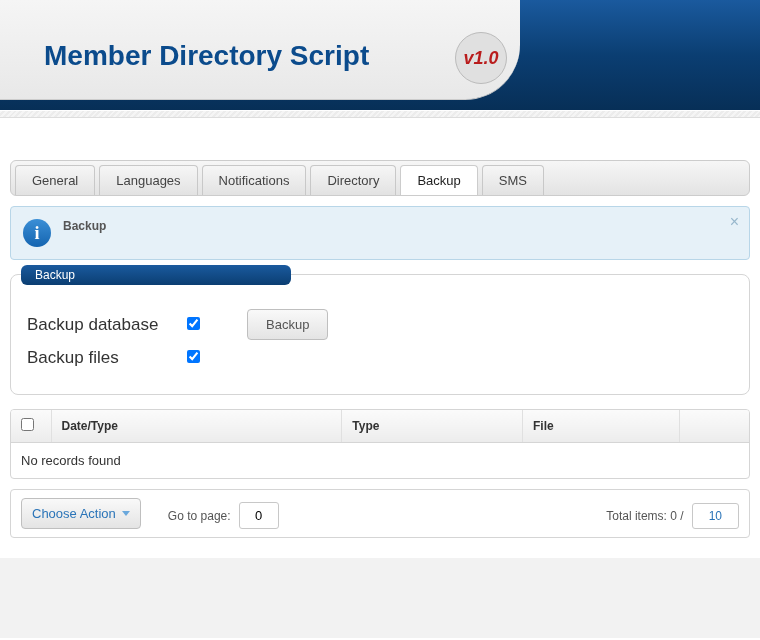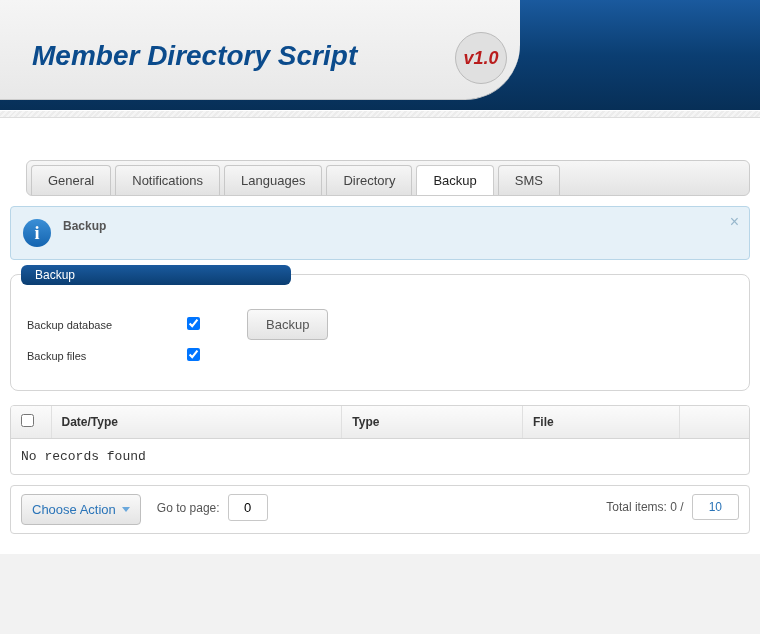--- a/index.html
+++ b/index.html
@@ -20,25 +20,24 @@
     left: 0;
     top: 0;
     width: 520px;
     height: 100px;
     background: linear-gradient(to bottom, #f5f5f5, #e8e8e8);
     border-bottom-right-radius: 55px;
     border-bottom: 1px solid #ccc;
   }
   .header-title {
     position: absolute;
-    left: 32px;
+    left: 44px;
     top: 40px;
     font-size: 28px;
     font-weight: bold;
-    font-style: italic;
     color: #0b4b8c;
   }
   .header-version {
     position: absolute;
     left: 455px;
     top: 32px;
     width: 52px;
     height: 52px;
     border-radius: 50%;
     background: #e0e0e0;
@@ -61,21 +60,20 @@
   .container {
     padding: 0 10px;
   }
   .tabs {
     background: linear-gradient(to bottom, #f6f6f6, #e3e3e3);
     border: 1px solid #ccc;
     border-radius: 6px;
     padding: 4px 8px 0 4px;
     display: flex;
     gap: 4px;
-    margin-left: 16px;
   }
   .tab {
     padding: 7px 16px;
     font-size: 13px;
     color: #444;
     border: 1px solid #c8c8c8;
     border-bottom: none;
     background: linear-gradient(to bottom, #f6f6f6, #e2e2e2);
     border-top-left-radius: 4px;
     border-top-right-radius: 4px;
@@ -137,21 +135,21 @@
     padding: 3px 14px;
     border-radius: 6px;
     font-size: 12px;
     min-width: 270px;
   }
   .form-row {
     display: flex;
     align-items: center;
     margin: 8px 0;
   }
-  .form-label { width: 160px; color: #333; font-size: 11px; }
+  .form-label { width: 160px; color: #333; font-size: 17px; }
   .form-check { width: 60px; text-align: left; }
   .btn {
     background: linear-gradient(to bottom, #f9f9f9, #e4e4e4);
     border: 1px solid #bfbfbf;
     border-radius: 4px;
     padding: 7px 18px;
     font-size: 13px;
     color: #555;
     cursor: pointer;
   }
@@ -181,29 +179,29 @@
     text-align: left;
     padding: 8px 10px;
     font-size: 12px;
     font-weight: bold;
     color: #333;
     border-right: 1px solid #e0e0e0;
     border-bottom: 1px solid #d5d5d5;
   }
   th:last-child { border-right: none; }
   .th-check { width: 40px; }
-  td { padding: 10px; font-size: 13px; color: #333; font-family: Liberation Mono, monospace; }
+  td { padding: 10px; font-size: 13px; color: #333; }
   .footerbar {
     margin-top: 10px;
     border: 1px solid #d5d5d5;
     border-radius: 4px;
     padding: 8px 10px;
     display: flex;
-    align-items: flex-start;
-    gap: 16px;
+    align-items: flex-end;
+    gap: 27px;
   }
   .gotopage { display: flex; align-items: center; gap: 8px; color: #555; }
   .gotopage input {
     width: 40px;
     padding: 5px;
     border: 1px solid #c8c8c8;
     border-radius: 3px;
     text-align: center;
     font-size: 13px;
   }
@@ -231,22 +229,22 @@
   <div class="header-title">Member Directory Script</div>
   <div class="header-version">v1.0</div>
 </div>
 <div class="subbar"></div>
 <div class="spacer"></div>
 
 <div class="container">
 
   <div class="tabs">
     <div class="tab">General</div>
+    <div class="tab">Languages</div>
     <div class="tab">Notifications</div>
-    <div class="tab">Languages</div>
     <div class="tab">Directory</div>
     <div class="tab active">Backup</div>
     <div class="tab">SMS</div>
   </div>
 
   <div class="notice">
     <div class="notice-icon">i</div>
     <div>
       <div class="notice-title">Backup</div>
     </div>

